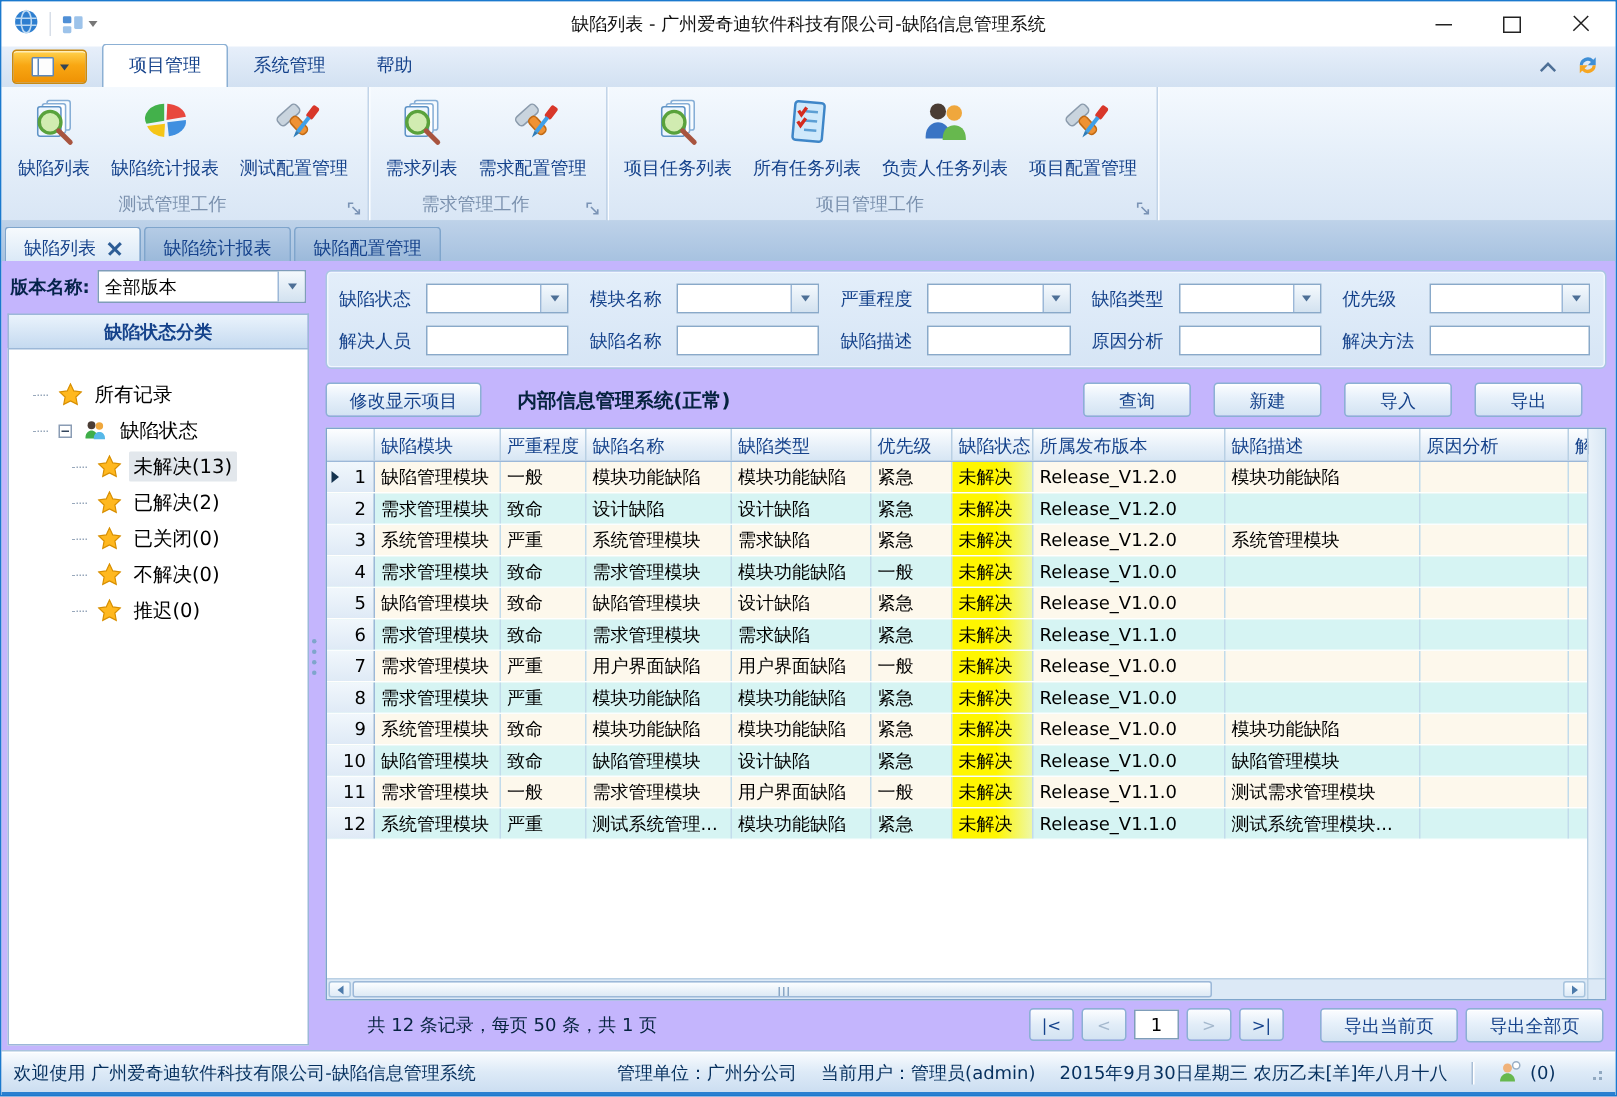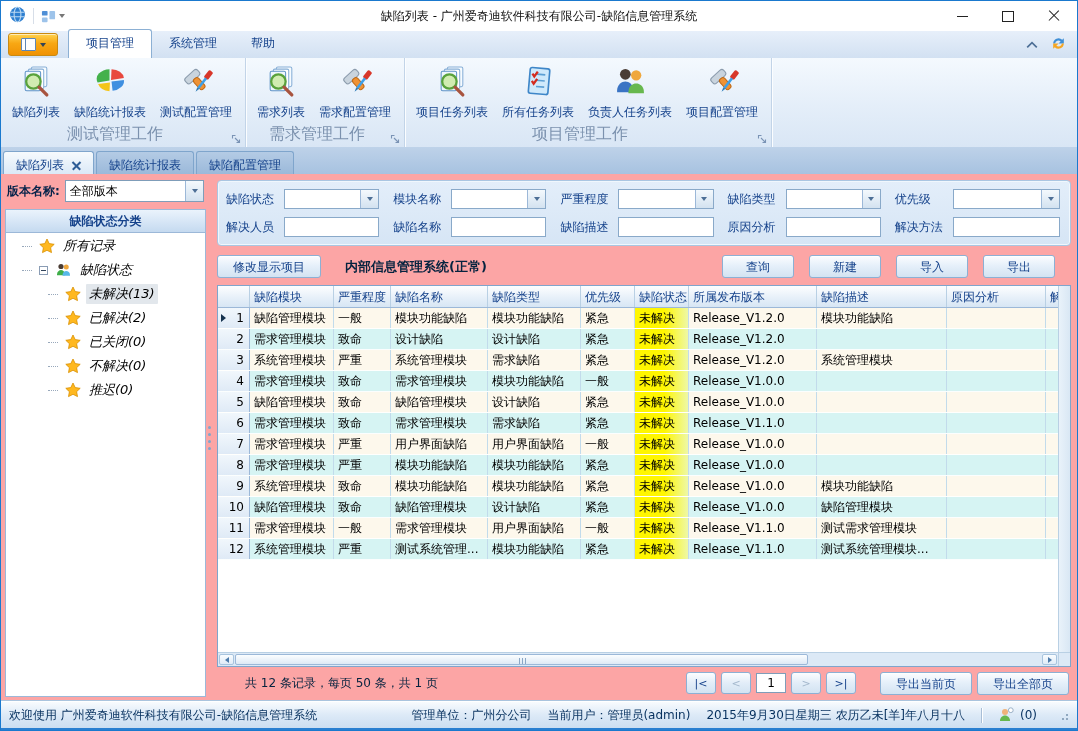--- a/index.html
+++ b/index.html
@@ -29,42 +29,42 @@
   .rtab{padding:5px 17px 6px;color:#15428b;}
   .rtab.active{background:#fff;border:1px solid #8cb0d4;border-bottom:none;border-radius:3px 3px 0 0;padding-bottom:7px;margin-bottom:-1px;}
   .tabrow-right{margin-left:auto;align-self:center;display:flex;align-items:center;gap:12px;padding-right:10px;}
 
   
   .ribbon{position:absolute;top:57px;left:0;right:0;height:89px;background:linear-gradient(#f4f9fe,#e4eef9 55%,#d9e6f5);border-bottom:1px solid #97b7d7;display:flex;}
   .rgroup{position:relative;padding:3px 6px 16px 4px;border-right:1px solid #c2d4e8;box-shadow:1px 0 0 #fbfdff;}
   .rbtns{display:flex;align-items:flex-start;height:66px;}
   .rbtn{display:flex;flex-direction:column;align-items:center;gap:3px;padding:4px 7px 0;color:#15428b;border-radius:3px;}
   .rbtn svg{width:33px;height:33px;}
-  .rglabel{position:absolute;left:0;right:16px;bottom:2px;text-align:center;color:#7b91ae;font-size:16px;}
+  .rglabel{position:absolute;left:0;right:16px;bottom:2px;text-align:center;color:#7b91ae;font-size:12px;}
   .launcher{position:absolute;right:4px;bottom:4px;width:10px;height:10px;}
 
   
   .doctabs{position:absolute;top:146px;left:0;right:0;height:27px;background:linear-gradient(#bed2e9,#a7c2e0);border-bottom:1px solid #7fa5cc;display:flex;align-items:flex-end;padding-left:2px;gap:2px;}
   .dtab{height:23px;box-sizing:border-box;padding:4px 12px 0;background:linear-gradient(#b4cbe5,#9bb9da);border:1px solid #7fa5cc;border-bottom:none;border-radius:3px 3px 0 0;color:#15428b;display:flex;align-items:center;gap:8px;}
   .dtab.active{background:linear-gradient(#f6fafd,#dbe9f7);}
   .dtab-close{position:relative;width:9px;height:9px;}
   .dtab-close::before,.dtab-close::after{content:"";position:absolute;left:-1px;top:4px;width:11px;height:1.6px;background:#2d5d96;}
   .dtab-close::before{transform:rotate(45deg);} .dtab-close::after{transform:rotate(-45deg);}
 
   
-  .main{position:absolute;top:173px;left:0;right:0;bottom:29px;background:#fca5a5;display:flex;}
+  .main{position:absolute;top:173px;left:0;right:0;bottom:29px;background:#c4b5fd;display:flex;}
   .sidebar{width:205px;box-sizing:border-box;display:flex;flex-direction:column;padding:5px 0 4px 4px;}
   .version-row{display:flex;align-items:center;gap:5px;padding:1px 2px 7px 2px;}
   .vlabel{font-weight:bold;color:#05234a;white-space:nowrap;}
   .combo{flex:1;height:20px;background:#fff;border:1px solid #7f9db9;display:flex;align-items:center;position:relative;}
   .combo .val{padding-left:4px;color:#000;}
   .ddbtn{position:absolute;right:0;top:0;bottom:0;width:17px;background:linear-gradient(#f4f9fd,#dcе9f5 50%,#d3e2f0);background:linear-gradient(#f4f9fd,#d3e2f0);border-left:1px solid #9cb8d8;display:flex;align-items:center;justify-content:center;}
   .ddbtn::after{content:"";width:0;height:0;border-left:3.5px solid transparent;border-right:3.5px solid transparent;border-top:4px solid #4d6f96;}
   .side-header{height:22px;line-height:22px;text-align:center;font-weight:bold;color:#15428b;background:linear-gradient(#eaf3fc,#c5daf0);border:1px solid #9cb8d8;border-bottom:none;}
-  .tree{flex:1;background:#fff;border:1px solid #9cb8d8;padding-top:1px;overflow:hidden;font-style:italic;}
+  .tree{flex:1;background:#fff;border:1px solid #9cb8d8;padding-top:18px;overflow:hidden;}
   .tree-item{display:flex;align-items:center;height:24px;padding-left:16px;color:#000;font-size:13px;gap:5px;}
   .tree-item::before{content:"";width:10px;border-top:1px dotted #98a8bb;margin-right:2px;}
   .tree-item.level1{padding-left:42px;}
   .tree-item .lbl{padding:1px 3px;}
   .tree-item.selected .lbl{background:#e2e7ec;border-radius:1px;}
   .expander{width:9px;height:9px;box-sizing:border-box;border:1px solid #8a9cb4;background:#fff;position:relative;margin-right:2px;}
   .expander::after{content:"";position:absolute;left:1px;right:1px;top:3px;height:1px;background:#33455c;}
   .splitter{width:7px;display:flex;flex-direction:column;align-items:center;justify-content:center;gap:4px;}
   .splitter i{width:3px;height:3px;border-radius:50%;background:#7fa5cc;}
 

